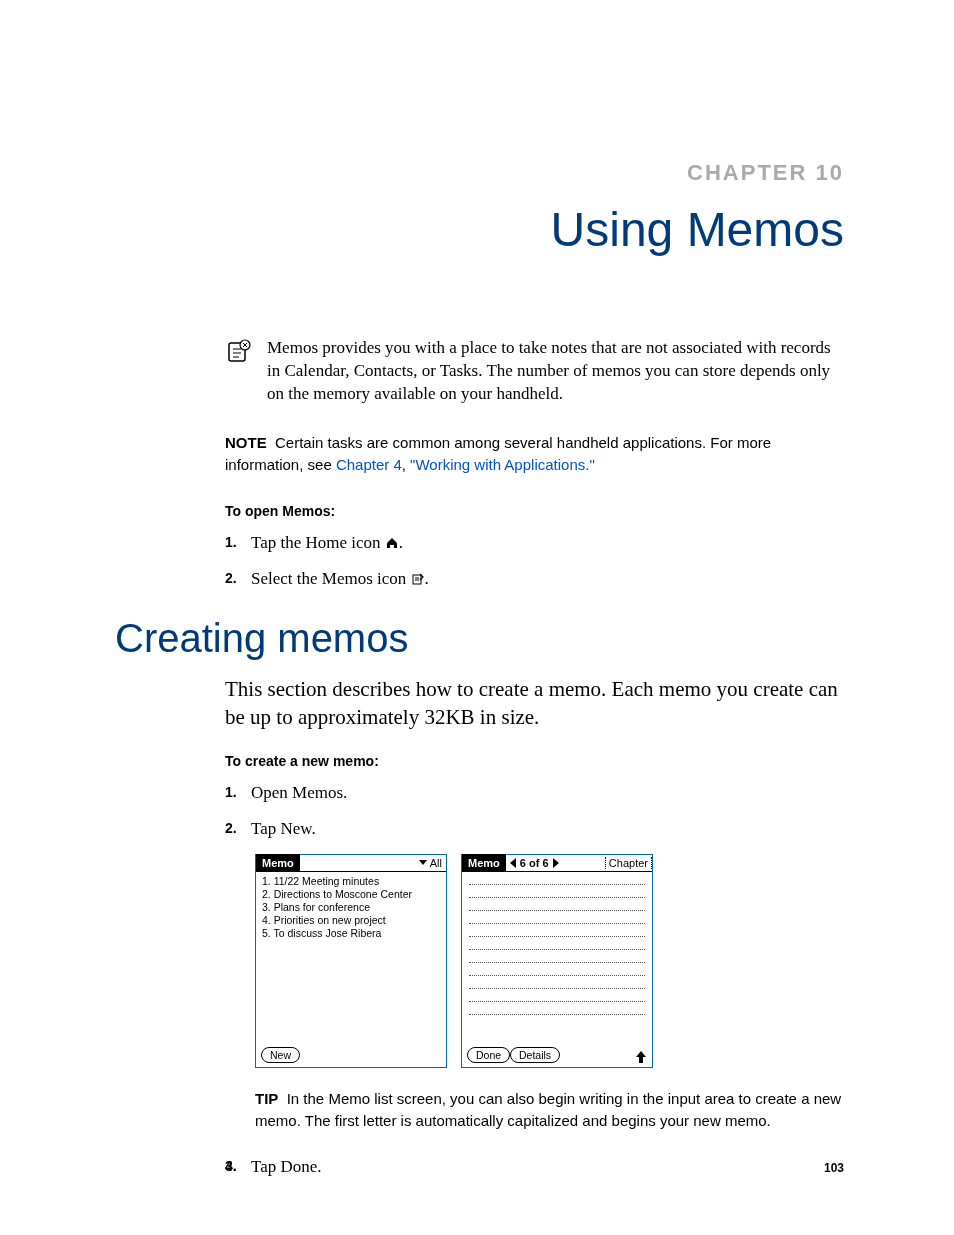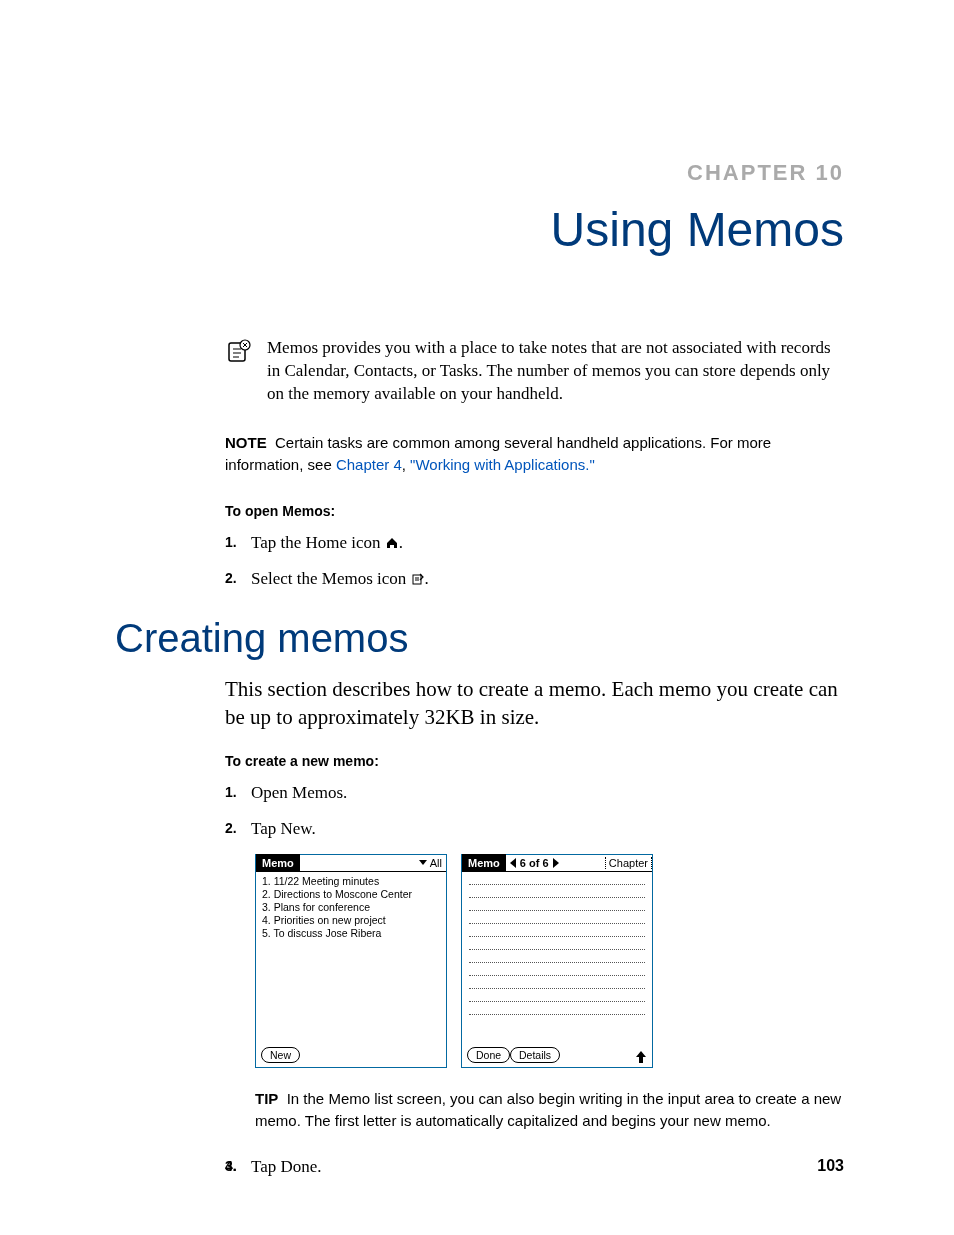--- a/index.html
+++ b/index.html
@@ -113,21 +113,21 @@
     margin-top: 20px;
     margin-bottom: 22px;
   }
   .tip-label { font-weight: bold; }
   .pagenum {
     position: absolute;
     bottom: 60px;
     right: 110px;
     font-family: Arial, Helvetica, sans-serif;
     font-weight: bold;
-    font-size: 16px;
+    font-size: 12px;
   }
 
   
   .shots {
     margin-left: 140px;
     display: flex;
     align-items: center;
     gap: 14px;
   }
   .pda {

